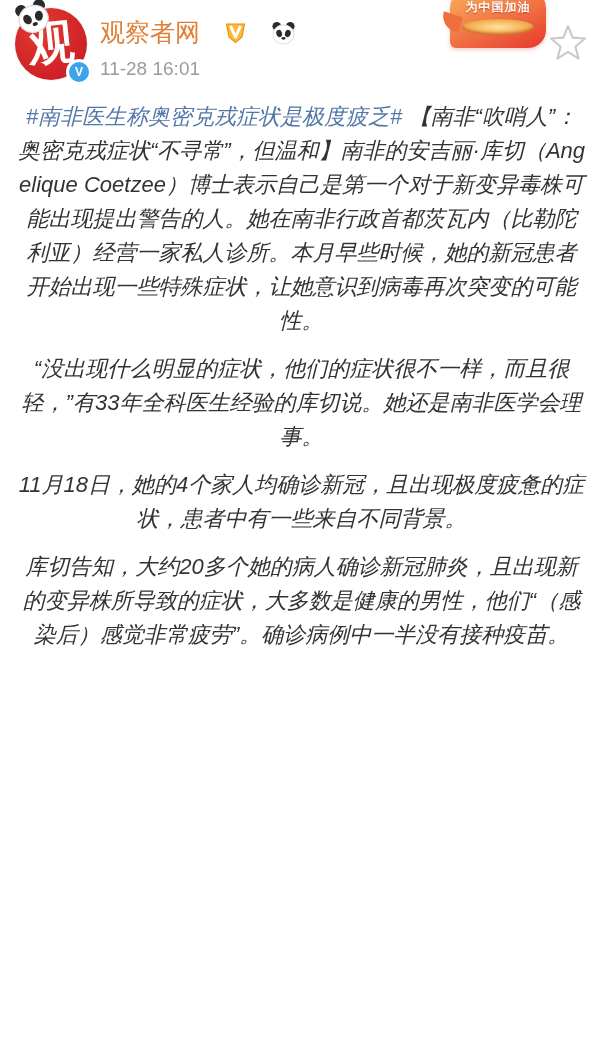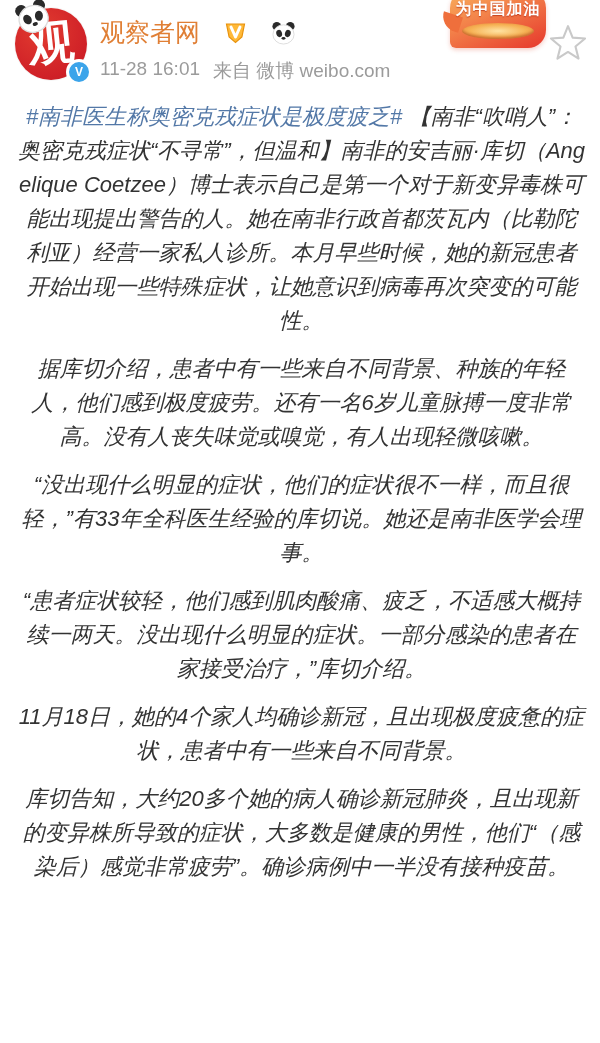--- a/index.html
+++ b/index.html
@@ -37,21 +37,21 @@
     position:absolute;right:54px;top:-10px;width:96px;height:58px;
     background:linear-gradient(155deg,#f9b05c 0%,#f3824a 40%,#e6372c 100%);
     border-radius:18px 18px 18px 6px;cursor:pointer;
     box-shadow:0 2px 4px rgba(220,60,30,.25);
   }
   .campaign-badge::before{
     content:"";position:absolute;left:-9px;top:24px;width:20px;height:16px;
     background:#ef6f3c;border-radius:0 0 0 16px;transform:rotate(18deg);
   }
   .campaign-text{
-    position:relative;display:block;color:#fff;font-weight:bold;font-size:16px;
+    position:relative;display:block;color:#fff;font-weight:bold;font-size:12px;
     text-align:center;margin-top:9px;letter-spacing:1px;
     text-shadow:0 1px 1px rgba(170,35,10,.65);
   }
   .stadium{
     position:relative;margin:3px auto 0;width:72px;height:16px;border-radius:50%;
     background:radial-gradient(ellipse at center,#ffe3a3 0%,#f6b254 55%,#e8853a 100%);
     box-shadow:inset 0 -2px 3px rgba(150,40,10,.45);
   }
   .star-wrap{position:absolute;right:12px;top:23px;width:40px;height:40px;cursor:pointer;}
   
@@ -94,38 +94,35 @@
         <circle cx="6" cy="5" r="4.5" fill="#2a2a2a"></circle>
         <circle cx="20" cy="5" r="4.5" fill="#2a2a2a"></circle>
         <ellipse cx="13" cy="13.5" rx="11" ry="10" fill="#ffffff" stroke="#dddddd" stroke-width="1"></ellipse>
         <ellipse cx="8.5" cy="12.5" rx="3" ry="3.8" fill="#2a2a2a" transform="rotate(-15 8.5 12.5)"></ellipse>
         <ellipse cx="17.5" cy="12.5" rx="3" ry="3.8" fill="#2a2a2a" transform="rotate(15 17.5 12.5)"></ellipse>
         <ellipse cx="13" cy="17.5" rx="2" ry="1.4" fill="#2a2a2a"></ellipse>
       </svg>
     </div>
     <div class="time-row">
       <span>11-28 16:01</span>
-      <span>来自 微博 weibo.com</span>
     </div>
   </div>
 
   <div class="campaign-badge">
     <span class="campaign-text">为中国加油</span>
     <div class="stadium"></div>
   </div>
 
   <div class="star-wrap">
     <svg viewBox="0 0 38 38" width="40" height="40">
       <polygon points="19,3 23.4,13.9 35.2,14.7 26.1,22.3 29,33.8 19,27.5 9,33.8 11.9,22.3 2.8,14.7 14.6,13.9" fill="#ffffff" stroke="#c9c9c9" stroke-width="2" stroke-linejoin="round"></polygon>
     </svg>
   </div>
 
 </div>
 
 <div class="post-body">
   <p class="para"><a class="hashtag">#南非医生称奥密克戎症状是极度疲乏#</a><span> 【南非“吹哨人”：奥密克戎症状“不寻常”，但温和】南非的安吉丽·库切（Angelique Coetzee）博士表示自己是第一个对于新变异毒株可能出现提出警告的人。她在南非行政首都茨瓦内（比勒陀利亚）经营一家私人诊所。本月早些时候，她的新冠患者开始出现一些特殊症状，让她意识到病毒再次突变的可能性。</span></p>
-  <p class="para">据库切介绍，患者中有一些来自不同背景、种族的年轻人，他们感到极度疲劳。还有一名6岁儿童脉搏一度非常高。没有人丧失味觉或嗅觉，有人出现轻微咳嗽。</p>
   <p class="para">“没出现什么明显的症状，他们的症状很不一样，而且很轻，”有33年全科医生经验的库切说。她还是南非医学会理事。</p>
-  <p class="para">“患者症状较轻，他们感到肌肉酸痛、疲乏，不适感大概持续一两天。没出现什么明显的症状。一部分感染的患者在家接受治疗，”库切介绍。</p>
   <p class="para">11月18日，她的4个家人均确诊新冠，且出现极度疲惫的症状，患者中有一些来自不同背景。</p>
   <p class="para">库切告知，大约20多个她的病人确诊新冠肺炎，且出现新的变异株所导致的症状，大多数是健康的男性，他们“（感染后）感觉非常疲劳”。确诊病例中一半没有接种疫苗。</p>
 
 </div>
 
 </body></html>

